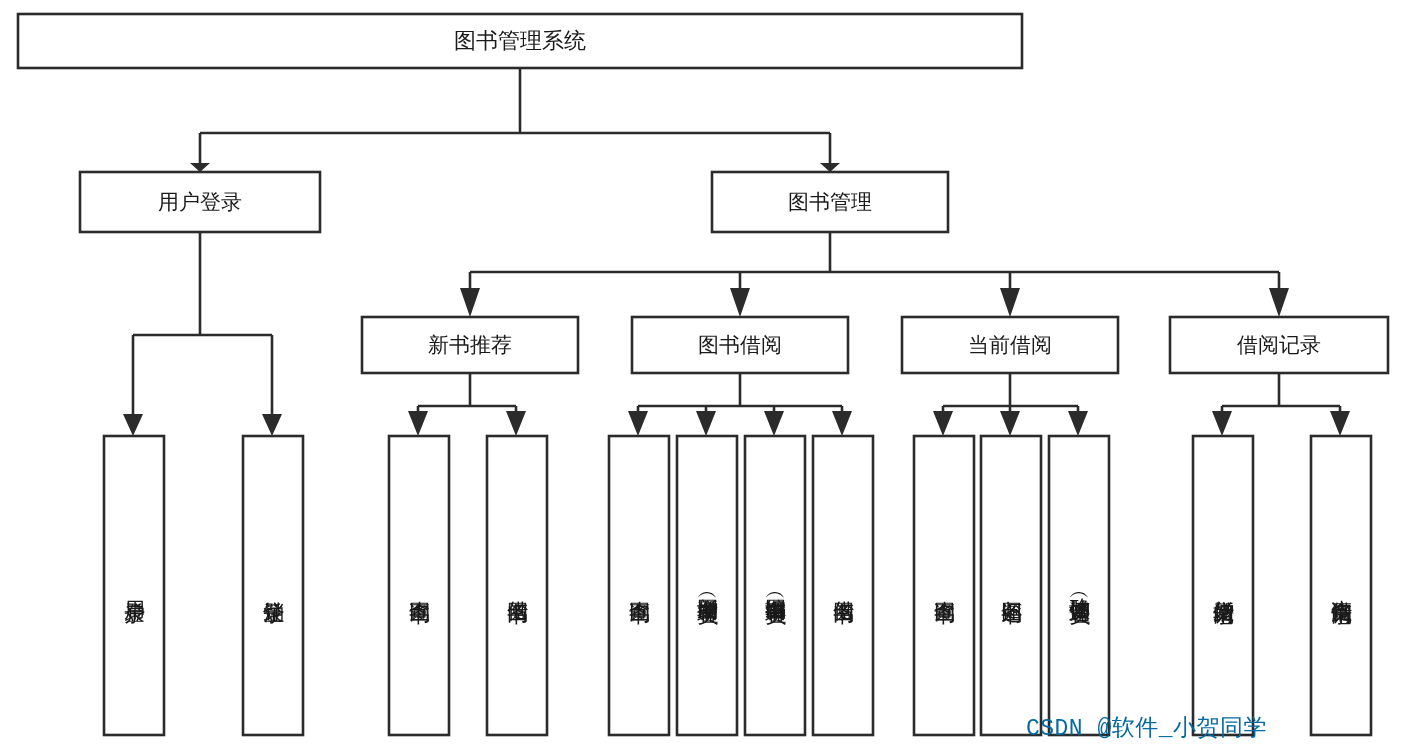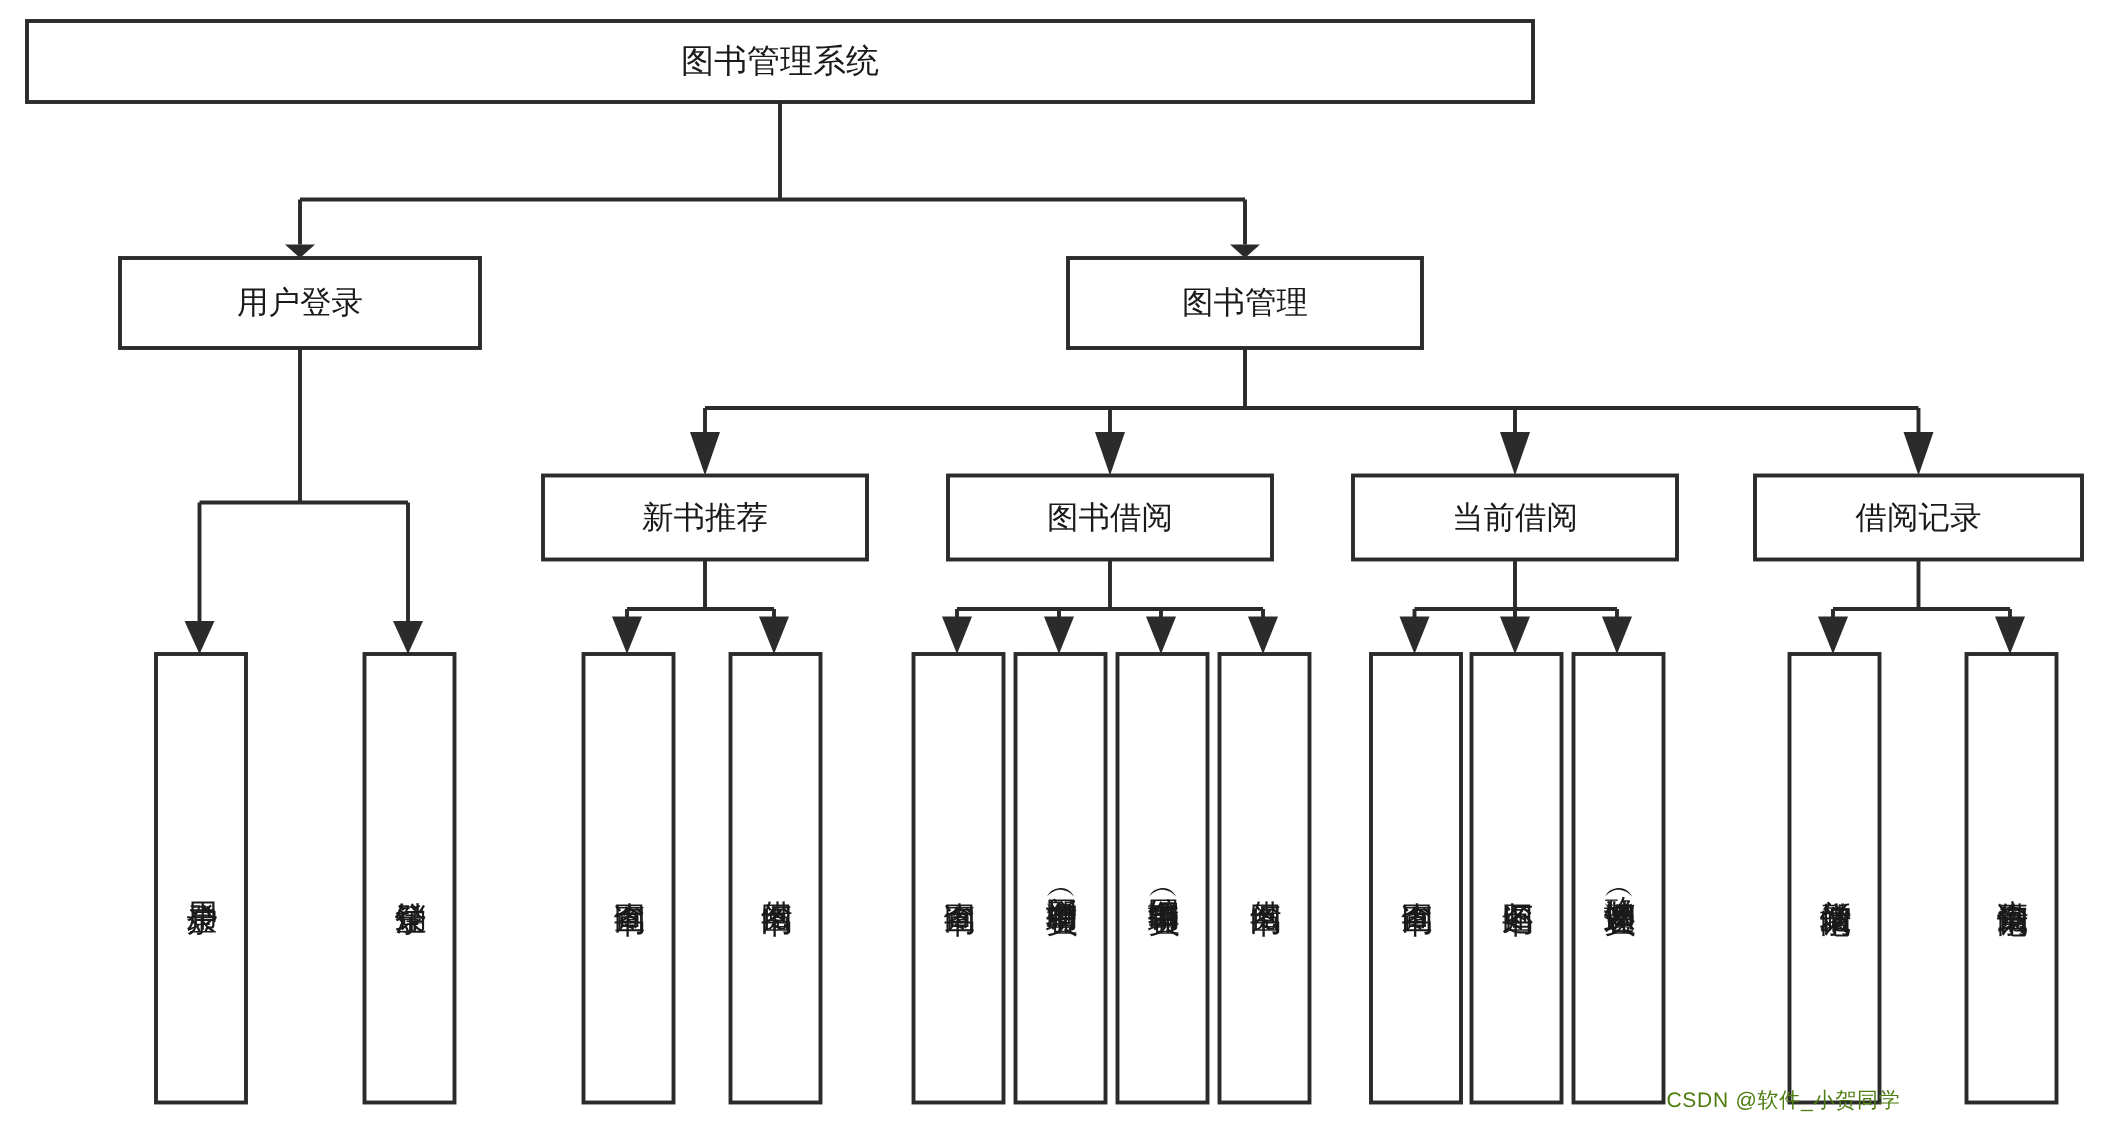--- a/index.html
+++ b/index.html
@@ -65,23 +65,23 @@
     white-space: nowrap;
     display: flex;
     align-items: center;
     justify-content: center;
     pointer-events: none;
   }
   .watermark {
     position: absolute;
     right: 8px;
     bottom: 4px;
-    font-family: Liberation Sans, sans-serif;
-    font-size: 14px;
-    color: #4d7c0f;
+    font-family: Liberation Mono, monospace;
+    font-size: 23px;
+    color: #0369a1;
     white-space: nowrap;
     letter-spacing: 0.5px;
   }
 </style>
 </head>
 <body>
 
 <div id="chart-root">
 
   <svg id="flow" viewBox="0 0 1405 747">

